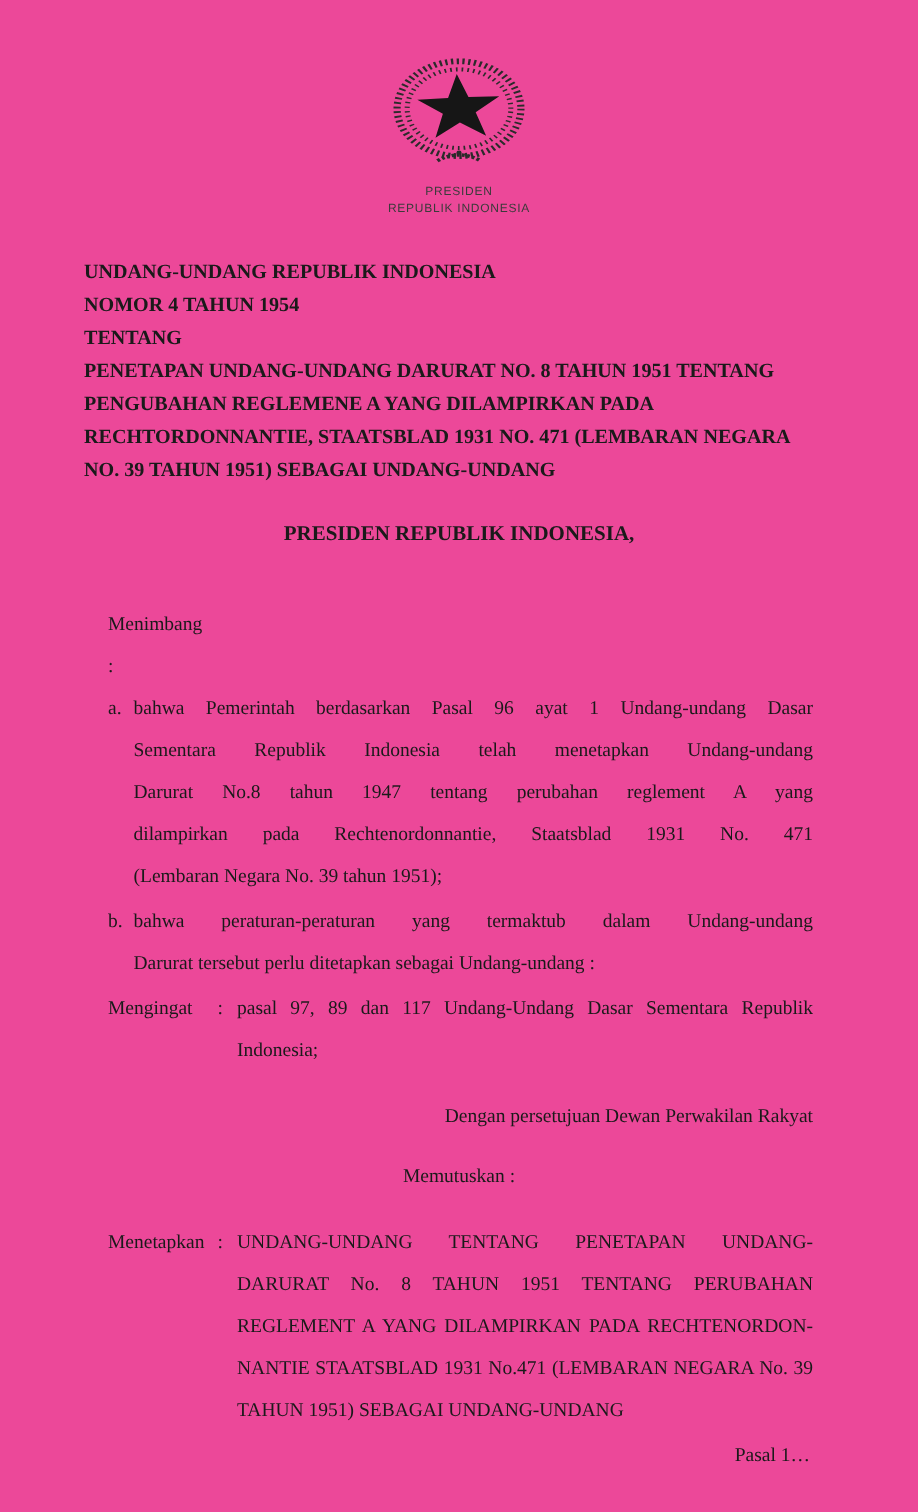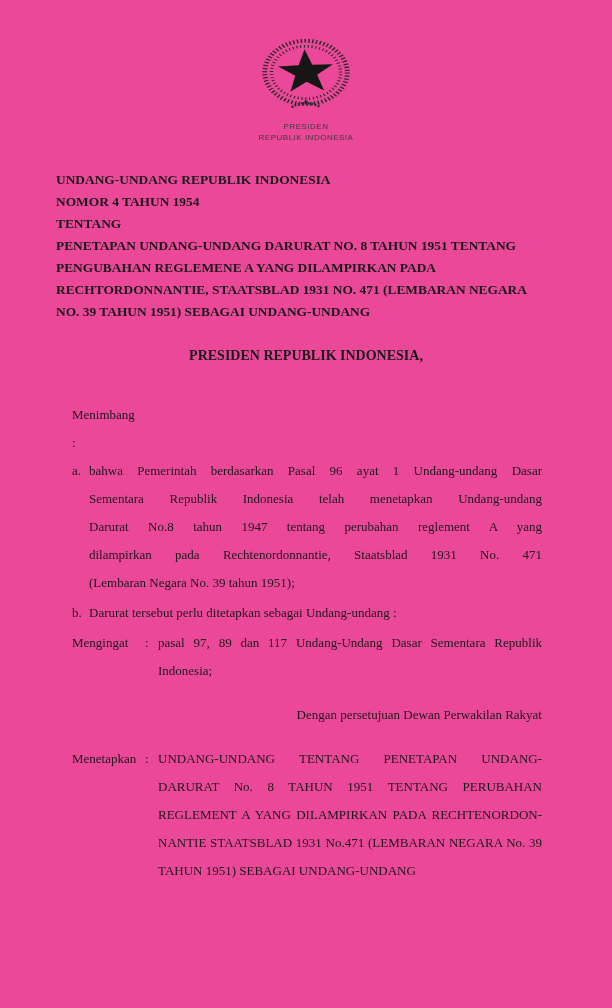--- a/index.html
+++ b/index.html
@@ -106,45 +106,48 @@
             <div class="jl">bahwa Pemerintah berdasarkan Pasal 96 ayat 1 Undang-undang Dasar</div>
             <div class="jl">Sementara Republik Indonesia telah menetapkan Undang-undang</div>
             <div class="jl">Darurat No.8 tahun 1947 tentang perubahan reglement A yang</div>
             <div class="jl">dilampirkan pada Rechtenordonnantie, Staatsblad 1931 No. 471</div>
             <div class="jl last">(Lembaran Negara No. 39 tahun 1951);</div>
           </div>
         </div>
         <div class="item item-b">
           <div class="marker">b.</div>
           <div class="itext">
+            <div class="jl">bahwa peraturan-peraturan yang termaktub dalam Undang-undang</div>
             <div class="jl last">Darurat tersebut perlu ditetapkan sebagai Undang-undang :</div>
           </div>
         </div>
       </div>
     </div>
 
     <div class="sec sec-mengingat">
       <div class="label">Mengingat</div>
       <div class="colon">:</div>
       <div class="content">
         <div class="jl">pasal 97, 89 dan 117 Undang-Undang Dasar Sementara Republik</div>
         <div class="jl last">Indonesia;</div>
       </div>
     </div>
 
     <div class="approval">Dengan persetujuan Dewan Perwakilan Rakyat</div>
 
+    <div class="decision">Memutuskan :</div>
 
     <div class="sec sec-menetapkan">
       <div class="label">Menetapkan</div>
       <div class="colon">:</div>
       <div class="content">
         <div class="jl">UNDANG-UNDANG TENTANG PENETAPAN UNDANG-</div>
         <div class="jl">DARURAT No. 8 TAHUN 1951 TENTANG PERUBAHAN</div>
         <div class="jl">REGLEMENT A YANG DILAMPIRKAN PADA RECHTENORDON-</div>
         <div class="jl">NANTIE STAATSBLAD 1931 No.471 (LEMBARAN NEGARA No. 39</div>
         <div class="jl last">TAHUN 1951) SEBAGAI UNDANG-UNDANG</div>
       </div>
     </div>
 
+    <div class="footer">Pasal 1…</div>
 
   </div>
 </div>
 
 </body></html>

